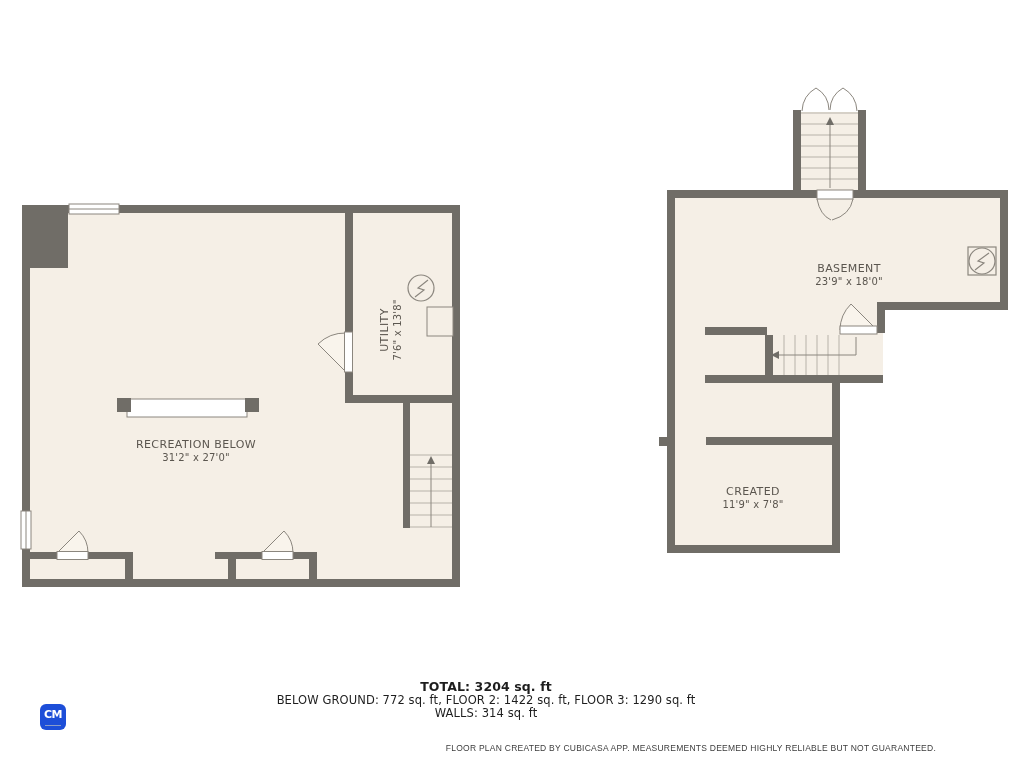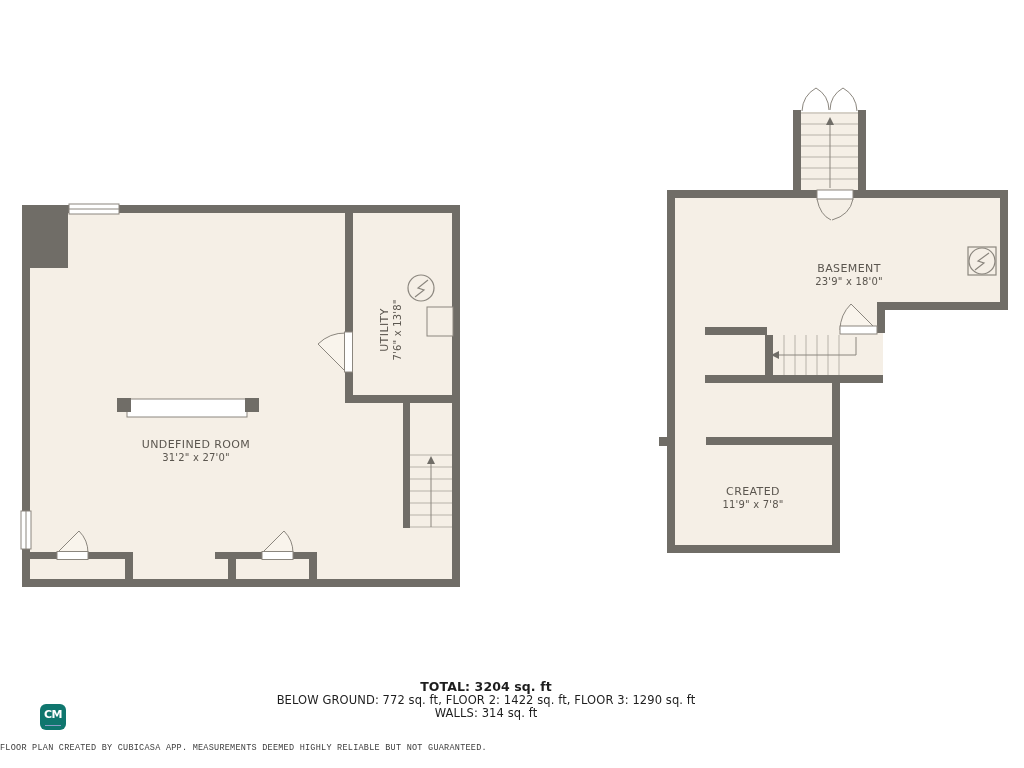--- a/index.html
+++ b/index.html
@@ -14,27 +14,27 @@
   }
   .room-label .rname{font-size:11px;}
   .room-label .rdims{font-size:10px;letter-spacing:.2px;}
   .room-label.vertical{transform:translate(-50%,-50%) rotate(-90deg);}
   .summary{
     position:absolute;left:0;top:680px;width:972px;text-align:center;
     color:#1e1e1e;font-size:11.5px;line-height:13.5px;letter-spacing:.1px;
   }
   .summary .total{font-weight:bold;font-size:12.5px;}
   .disclaimer{
-    position:absolute;left:0;top:743px;width:936px;text-align:left;
+    position:absolute;left:0;top:743px;width:936px;text-align:right;
     color:#3c3c3c;font-size:8.5px;letter-spacing:.25px;
-    font-family:Liberation Mono, monospace;
+    font-family:Liberation Sans, sans-serif;
   }
   .logo{
     position:absolute;left:40px;top:704px;width:26px;height:26px;border-radius:6px;
-    background:#0f766e;color:#ffffff;text-align:center;
+    background:#1d4ed8;color:#ffffff;text-align:center;
   }
   .logo .logo-text{
     display:block;font-size:11px;font-weight:bold;line-height:22px;letter-spacing:-0.5px;
     font-family:"DejaVu Sans",sans-serif;
   }
   .logo .logo-rule{
     position:absolute;left:5px;right:5px;bottom:4px;height:1.5px;background:#8a9cc8;
   }
 </style>
 </head>
@@ -207,21 +207,21 @@
 
       <g stroke="#8b867e" fill="none" stroke-width="1.2">
         <rect x="968" y="247" width="28" height="28"></rect>
         <circle cx="982" cy="261" r="13"></circle>
         <path d="M989,253 L978,261 L984,263 L975,270"></path>
       </g>
     </g>
   </svg>
 
   <div class="room-label" style="left:196px;top:438px;">
-    <div class="rname">UNDEFINED ROOM</div>
+    <div class="rname">RECREATION BELOW</div>
     <div class="rdims">31'2" x 27'0"</div>
   </div>
 
   <div class="room-label vertical" style="left:391px;top:330px;">
     <div class="rname">UTILITY</div>
     <div class="rdims">7'6" x 13'8"</div>
   </div>
 
   <div class="room-label" style="left:849px;top:262px;">
     <div class="rname">BASEMENT</div>

